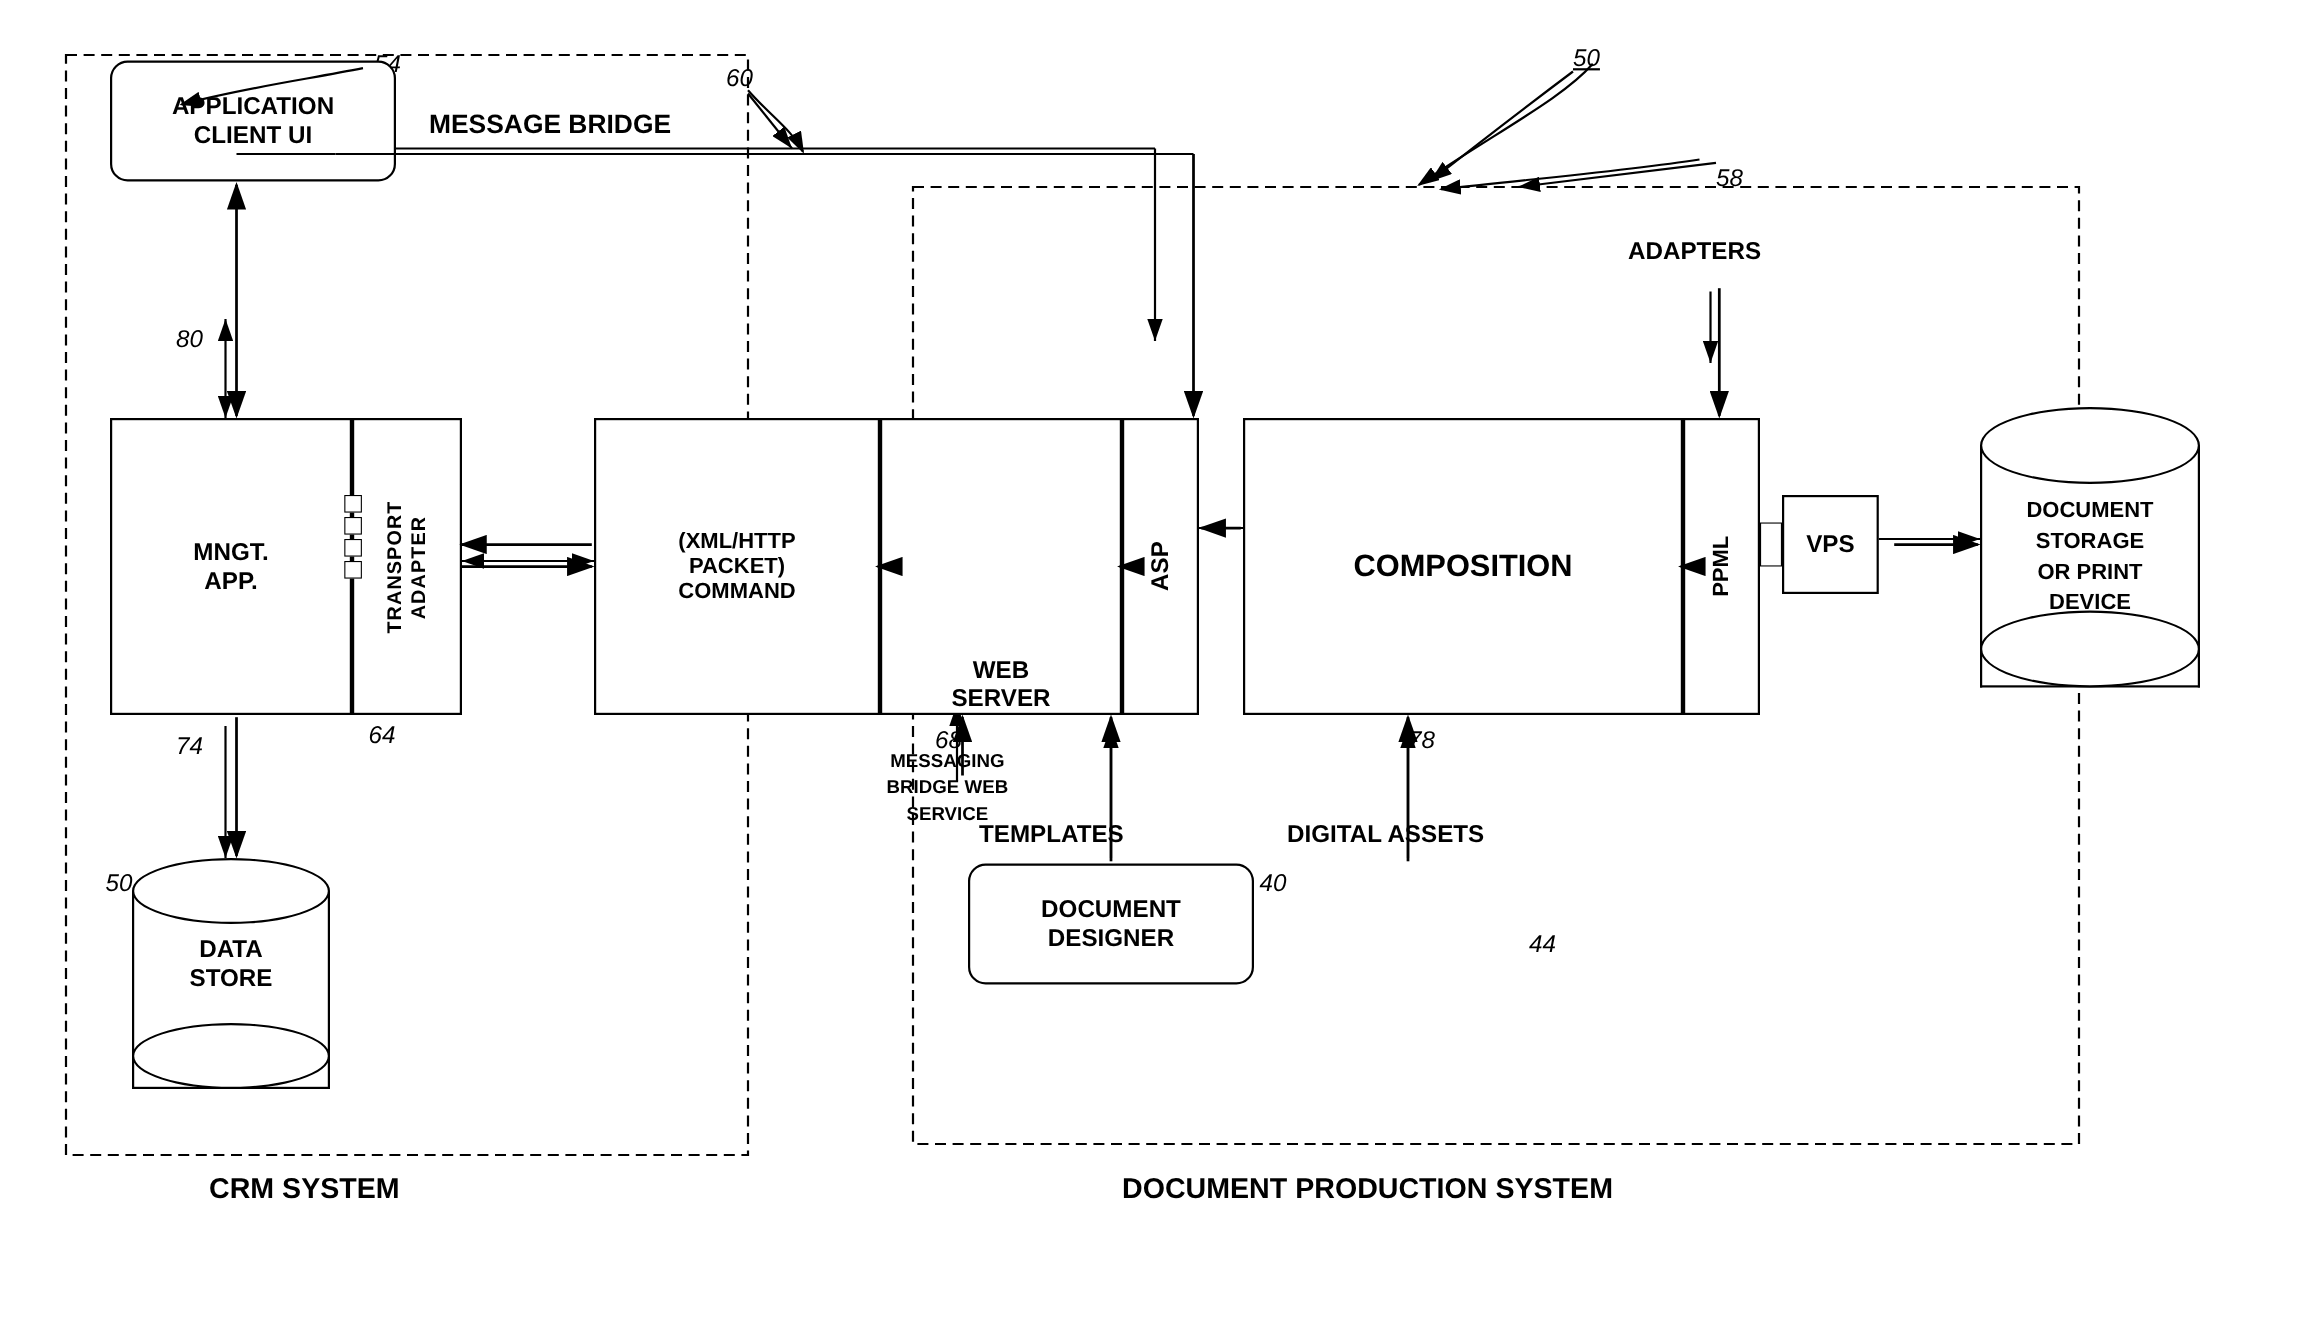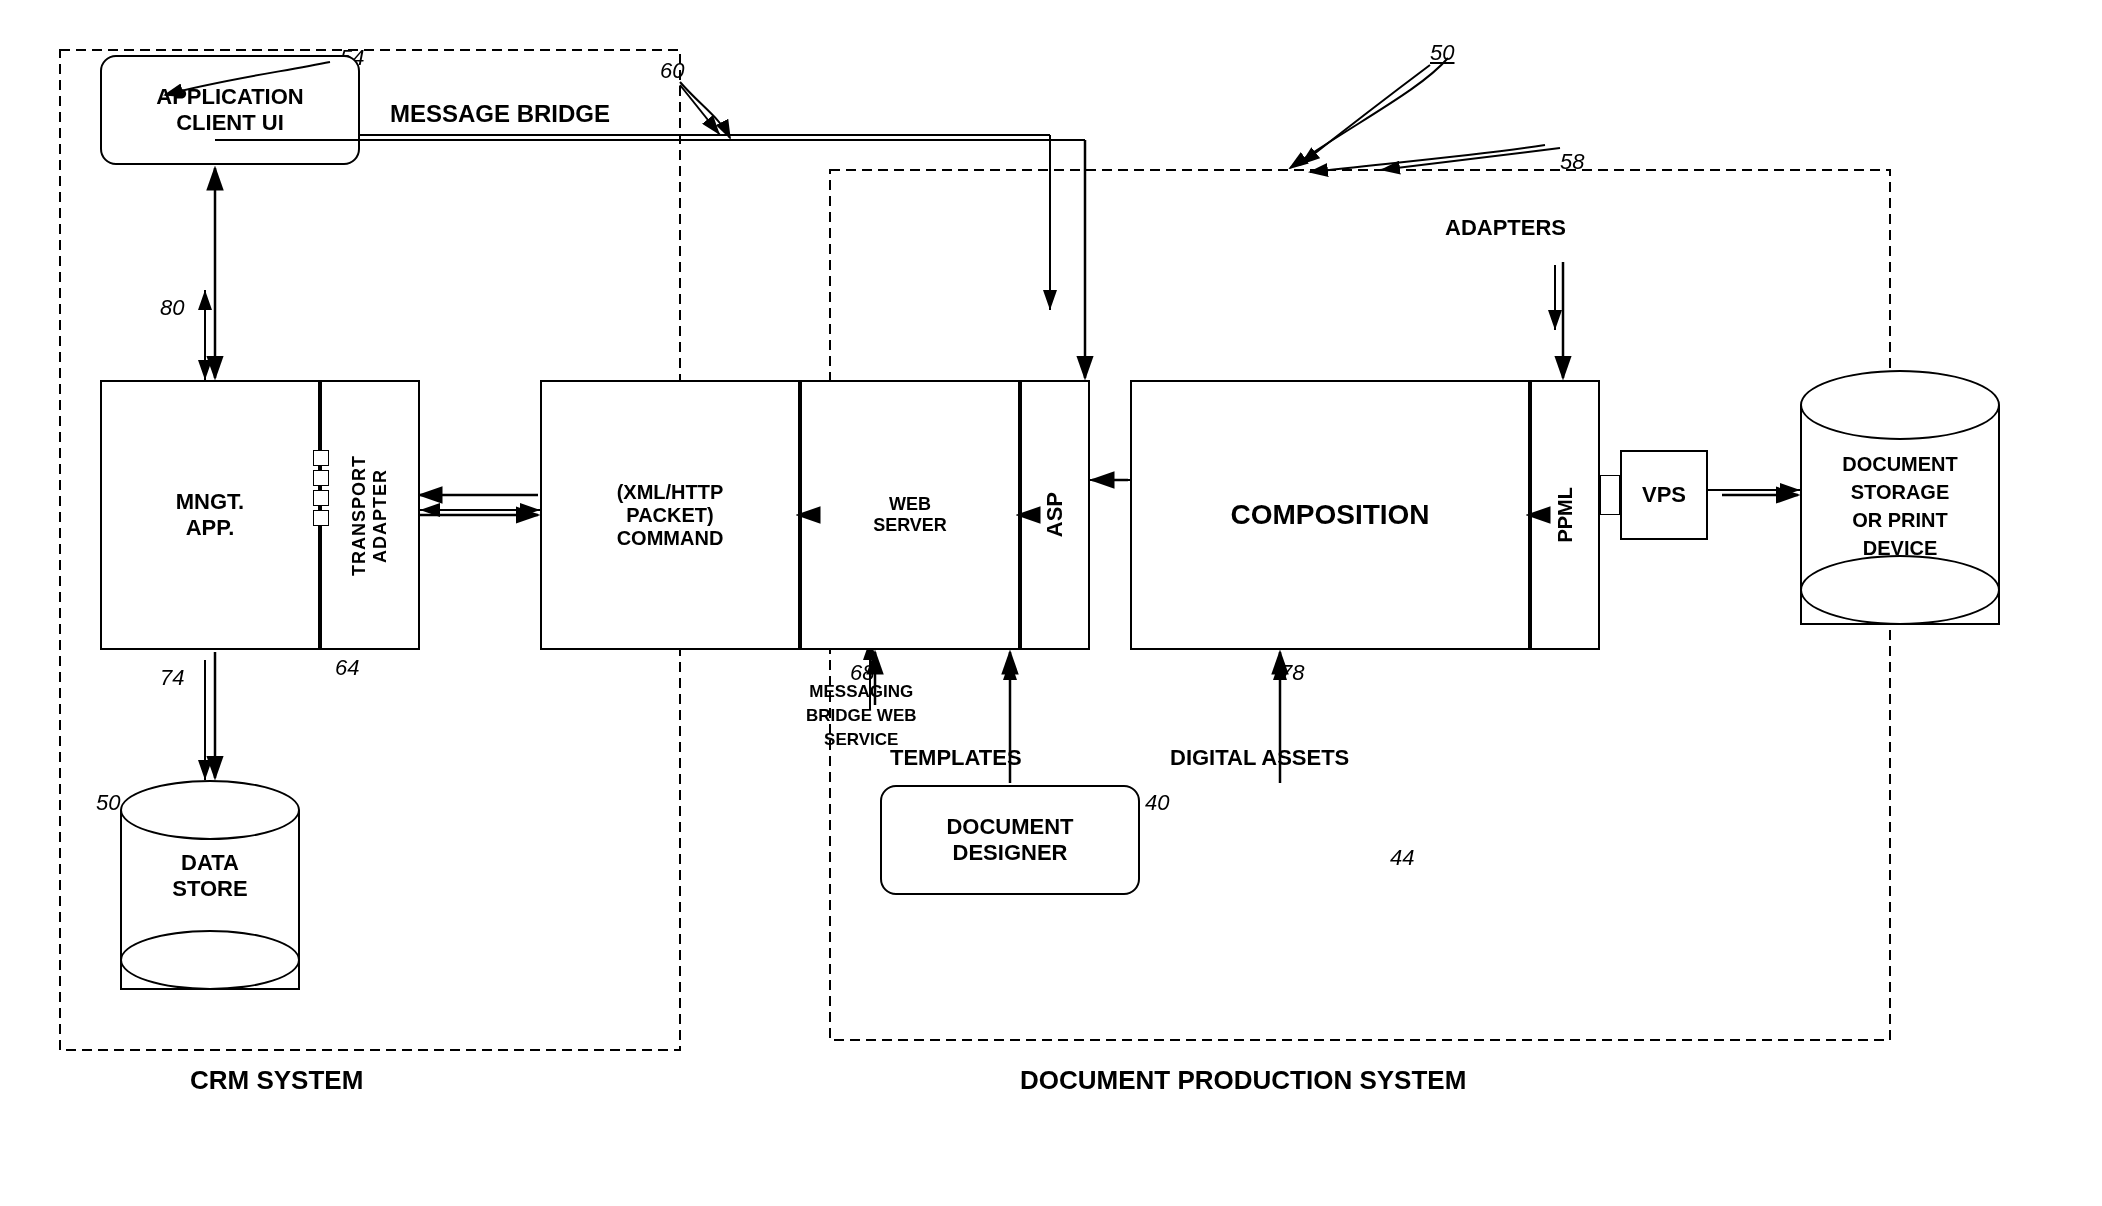--- a/index.html
+++ b/index.html
@@ -191,21 +191,21 @@
     <div style="position:absolute; top:70px; left:0; width:180px; text-align:center;
                 font-size:22px; font-weight:bold; z-index:3;">DATA<br>STORE</div>
   </div>
 
   <div class="ref-num" style="left:96px; top:790px;">50</div>
 
   <div class="box" style="left:540px; top:380px; width:260px; height:270px; font-size:20px;">
     <span style="white-space:pre-line;">(XML/HTTP<br>PACKET)<br>COMMAND</span>
   </div>
 
-  <div class="box" style="left:800px; top:380px; width:220px; height:270px; font-size:18px;">
+  <div class="box" style="left:800px; top:380px; width:220px; height:270px; font-size:22px;align-items:flex-end;">
     <span style="white-space:pre-line;">WEB<br>SERVER</span>
   </div>
 
   <div class="ref-num" style="left:850px; top:660px;">68</div>
 
   <div class="label label-bold" style="left:806px; top:680px; font-size:17px; text-align:center; line-height:1.4;">MESSAGING<br>BRIDGE WEB<br>SERVICE</div>
 
   <div class="box" style="left:1020px; top:380px; width:70px; height:270px;">
     <div class="asp-label">ASP</div>
   </div>
@@ -219,21 +219,21 @@
   <div class="box" style="left:1530px; top:380px; width:70px; height:270px;">
     <div class="ppml-label">PPML</div>
   </div>
 
   <div style="position:absolute; left:1600px; top:475px; width:20px; height:40px; border:1px solid #000; background:#fff;"></div>
 
   <div class="box" style="left:1620px; top:450px; width:88px; height:90px; font-size:22px;">
     <span>VPS</span>
   </div>
 
-  <div class="label label-bold" style="left:1445px; top:215px; font-size:22px;">ADAPTERS</div>
+  <div class="label label-bold" style="left:1480px; top:215px; font-size:22px;">ADAPTERS</div>
 
   <div style="position:absolute; left:1800px; top:370px; width:200px; height:280px;">
 
     <div style="position:absolute; top:35px; left:0; width:200px; height:220px;
                 border-left:2px solid #000; border-right:2px solid #000; border-bottom:2px solid #000; background:#fff;"></div>
 
     <div style="position:absolute; top:0; left:0; width:200px; height:70px;
                 border:2px solid #000; border-radius:50%; background:#fff; z-index:2;"></div>
 
     <div style="position:absolute; top:185px; left:0; width:200px; height:70px;

